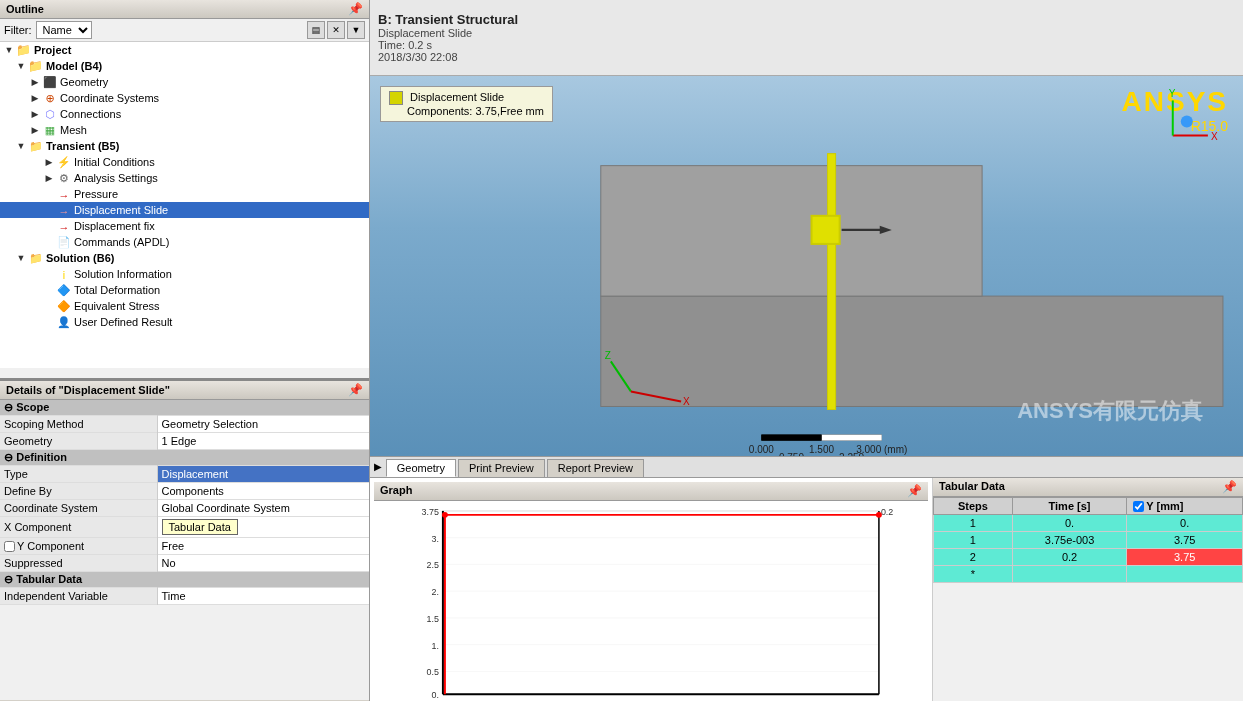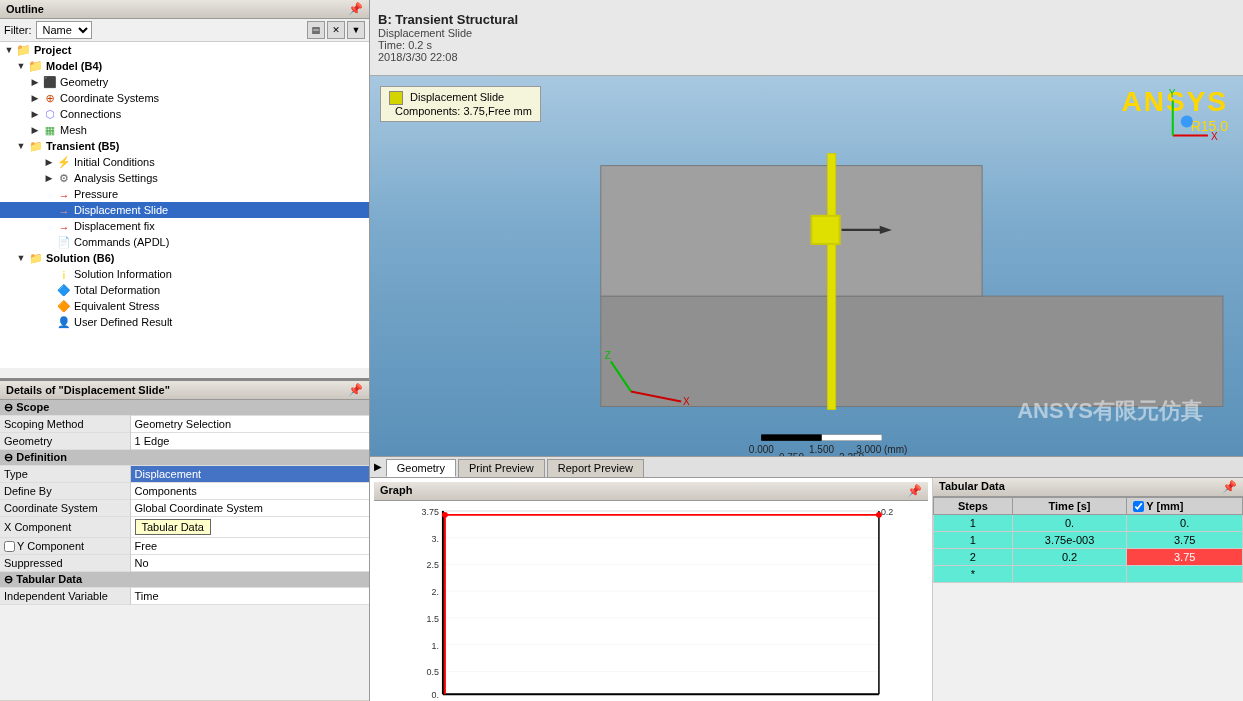--- a/index.html
+++ b/index.html
@@ -29,21 +29,21 @@
     .tree-expand { width: 14px; display: inline-flex; align-items: center; justify-content: center; font-size: 9px; color: #333; }
     .tree-icon { width: 16px; height: 14px; display: inline-flex; align-items: center; justify-content: center; margin-right: 2px; }
     .tree-label { font-size: 11px; }
 
     
     .details-panel { background: #f0f0f0; border-top: 1px solid #888; height: 320px; }
     .details-title { background: linear-gradient(180deg, #e8e4de 0%, #ccc8c0 100%); padding: 2px 6px; font-weight: bold; font-size: 11px; border-bottom: 1px solid #999; display: flex; justify-content: space-between; align-items: center; }
     .details-table { width: 100%; border-collapse: collapse; font-size: 11px; }
     .details-table tr { border-bottom: 1px solid #ddd; }
     .details-table td { padding: 2px 4px; vertical-align: middle; }
-    .details-table td:first-child { width: 130px; background: #e8e8e8; border-right: 1px solid #ccc; }
+    .details-table td:first-child { width: 157px; background: #e8e8e8; border-right: 1px solid #ccc; }
     .details-table td:last-child { background: white; }
     .section-row td { background: #c0c0c0 !important; font-weight: bold; padding: 1px 4px; }
     .section-row td:first-child { border-right: none !important; }
     .highlighted-cell { background: #4472c4 !important; color: white; }
     .tabular-data-cell { background: #ffffcc !important; border: 1px solid #666; }
     .checkbox-cell { display: flex; align-items: center; gap: 2px; }
 
     
     .right-panel { flex: 1; display: flex; flex-direction: column; background: #7bb3d6; }
 
@@ -329,21 +329,21 @@
       <div class="ansys-logo">
         <div class="ansys-text">ANSYS</div>
         <div class="ansys-version">R15.0</div>
       </div>
 
       <div class="legend-box">
         <div>
           <span class="legend-color"></span>
           <span>Displacement Slide</span>
         </div>
-        <div style="margin-left:6px">Components: 3.75,Free mm</div>
+        <div style="margin-left:18px">Components: 3.75,Free mm</div>
       </div>
 
       <svg class="model-svg" viewBox="0 0 870 360" preserveAspectRatio="xMidYMid meet">
 
         <rect x="230" y="210" width="620" height="110" fill="#909090" stroke="#777" stroke-width="1"></rect>
 
         <rect x="230" y="80" width="380" height="130" fill="#a0a0a0" stroke="#777" stroke-width="1"></rect>
 
         <rect x="456" y="68" width="8" height="255" fill="#e0e000" stroke="#cccc00" stroke-width="1"></rect>
 

